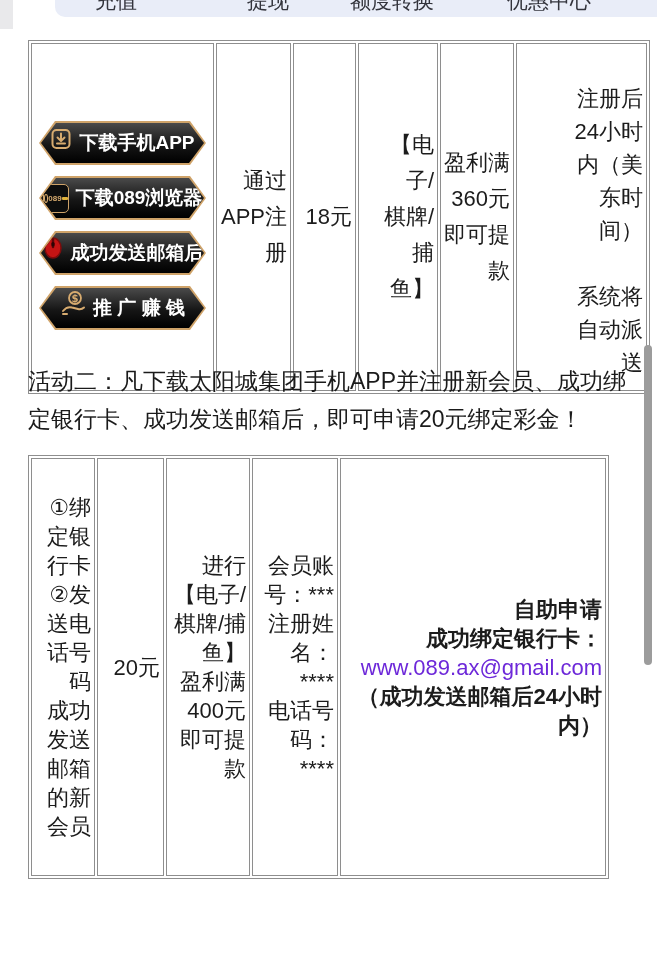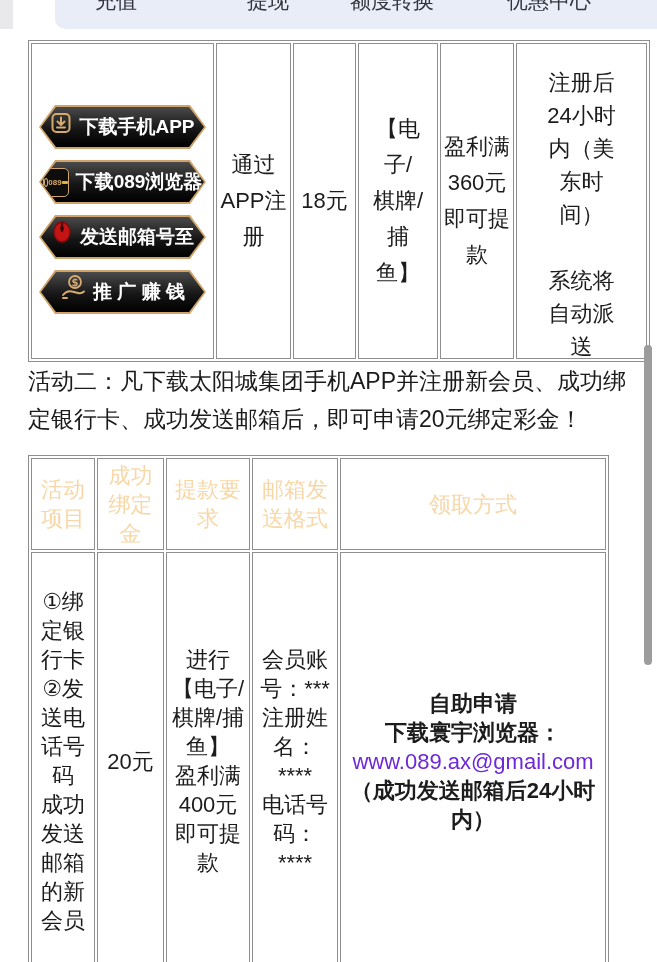--- a/index.html
+++ b/index.html
@@ -2,29 +2,29 @@
 <html><head>
 <meta charset="utf-8">
 <style>
   html,body{margin:0;padding:0;}
   body{width:657px;height:962px;overflow:hidden;background:#ffffff;
        font-family:"Liberation Sans","DejaVu Sans",sans-serif;color:#1c1c1c;}
   .page{position:relative;width:657px;height:962px;overflow:hidden;}
 
   
   .topbar-left-strip{position:absolute;left:0;top:0;width:13px;height:29px;background:#e9e9eb;}
-  .topbar{position:absolute;left:55px;top:0;right:0;height:29px;background:#e9edf8;
+  .topbar{position:absolute;left:55px;top:0;right:0;height:17px;background:#e9edf8;
           border-bottom-left-radius:10px;overflow:hidden;}
   .topbar .nav-item{position:absolute;top:-13px;font-size:21px;color:#33343c;white-space:nowrap;}
 
   
   table.grid{border-collapse:separate;border-spacing:2px;border:1px solid #8e8e8e;
              table-layout:fixed;background:#fff;}
-  table.grid td,table.grid th{border:1px solid #8e8e8e;text-align:center;vertical-align:middle;
-             padding:0 3px;font-weight:normal;}
+  table.grid td,table.grid th{border:1px solid #8e8e8e;text-align:right;vertical-align:middle;
+             padding:16px 3px;font-weight:normal;}
   .pre{white-space:pre-line;}
 
   
   .table1{position:absolute;left:28px;top:40px;width:622px;height:303px;}
   .table1 td{font-size:22px;line-height:36px;color:#1c1c1c;}
   .cell-red{color:#e8120e;font-weight:bold;font-size:25px;}
   .cell-delivery{vertical-align:top;}
   .cell-delivery .clip{height:292px;overflow:hidden;padding-top:22px;line-height:33px;}
 
   
@@ -115,21 +115,21 @@
           <div class="hexbtn">
             <div class="gold"></div>
             <div class="inner">
               <span>
                 <svg width="22" height="24" viewBox="0 0 22 24" fill="none">
                   <ellipse cx="11" cy="12" rx="8" ry="10" fill="#c41414" stroke="#7d0c0c" stroke-width="1.5"></ellipse>
                   <path d="M11 3.5 V11" stroke="#5a0808" stroke-width="2.5" stroke-linecap="round"></path>
                   <rect x="9.4" y="6" width="3.2" height="4.5" rx="1.6" fill="#2b0404"></rect>
                 </svg>
               </span>
-              <span class="lbl">发送邮箱号至</span>
+              <span class="lbl">成功发送邮箱后</span>
             </div>
           </div>
 
           <div class="hexbtn">
             <div class="gold"></div>
             <div class="inner">
               <span>
                 <svg width="26" height="26" viewBox="0 0 26 26" fill="none">
                   <circle cx="15" cy="8" r="6" stroke="#d7ab6f" stroke-width="1.8"></circle>
                   <text x="15" y="11.5" text-anchor="middle" fill="#d7ab6f" font-size="10" font-weight="bold" font-family="DejaVu Sans, sans-serif">$</text>
@@ -173,32 +173,20 @@
 
   <table class="grid table2">
     <colgroup>
       <col style="width:64px">
         <col style="width:67px">
         <col style="width:84px">
       <col style="width:86px">
         <col style="width:266px">
     </colgroup>
     <tbody>
-        <tr class="hdr">
-      <th class="pre">活动
-项目</th>
-      <th class="pre">成功
-绑定
-金</th>
-      <th class="pre">提款要
-求</th>
-      <th class="pre">邮箱发
-送格式</th>
-      <th class="pre">领取方式</th>
-    </tr>
     <tr class="body">
       <td class="pre">①绑
 定银
 行卡
 ②发
 送电
 话号
 码
 成功
 发送
@@ -217,21 +205,21 @@
       <td class="pre">会员账
 号：***
 注册姓
 名：
 ****
 电话号
 码：
 ****</td>
       <td class="claim-cell">
         <span class="line">自助申请</span>
-        <span class="line">下载寰宇浏览器：</span>
+        <span class="line">成功绑定银行卡：</span>
         <span class="claim-email">www.089.ax@gmail.com</span>
         <span class="line">（成功发送邮箱后24小时内）</span>
       </td>
     </tr>
   </tbody>
     </table>
 
   <div class="scroll-thumb"></div>
 
 </div>

